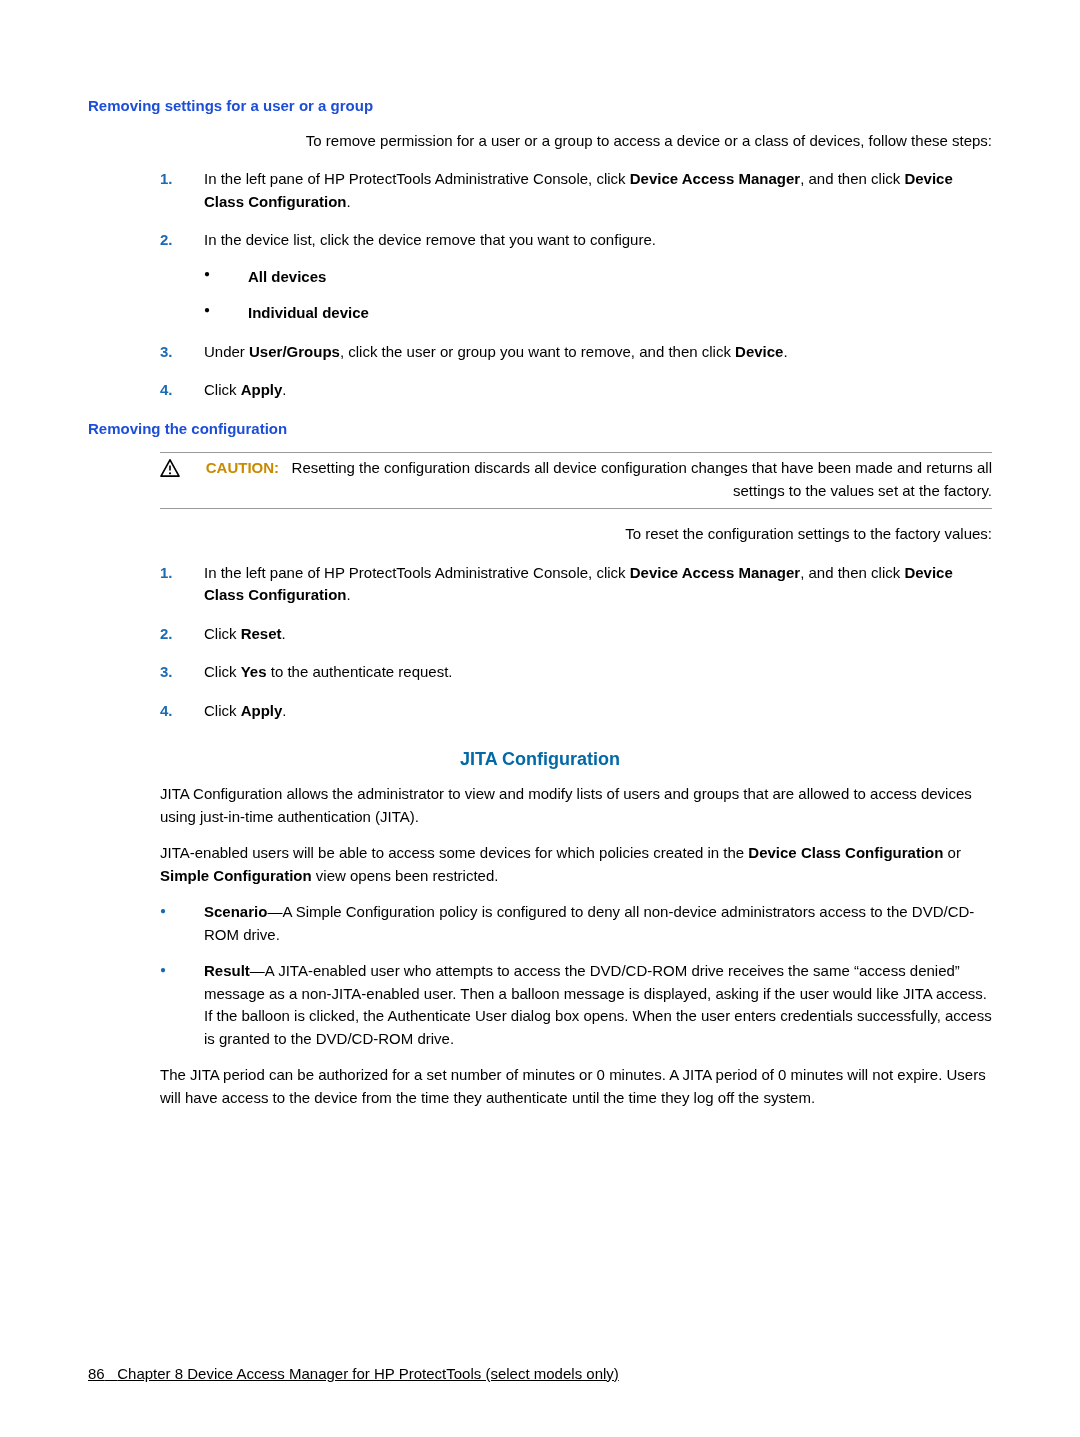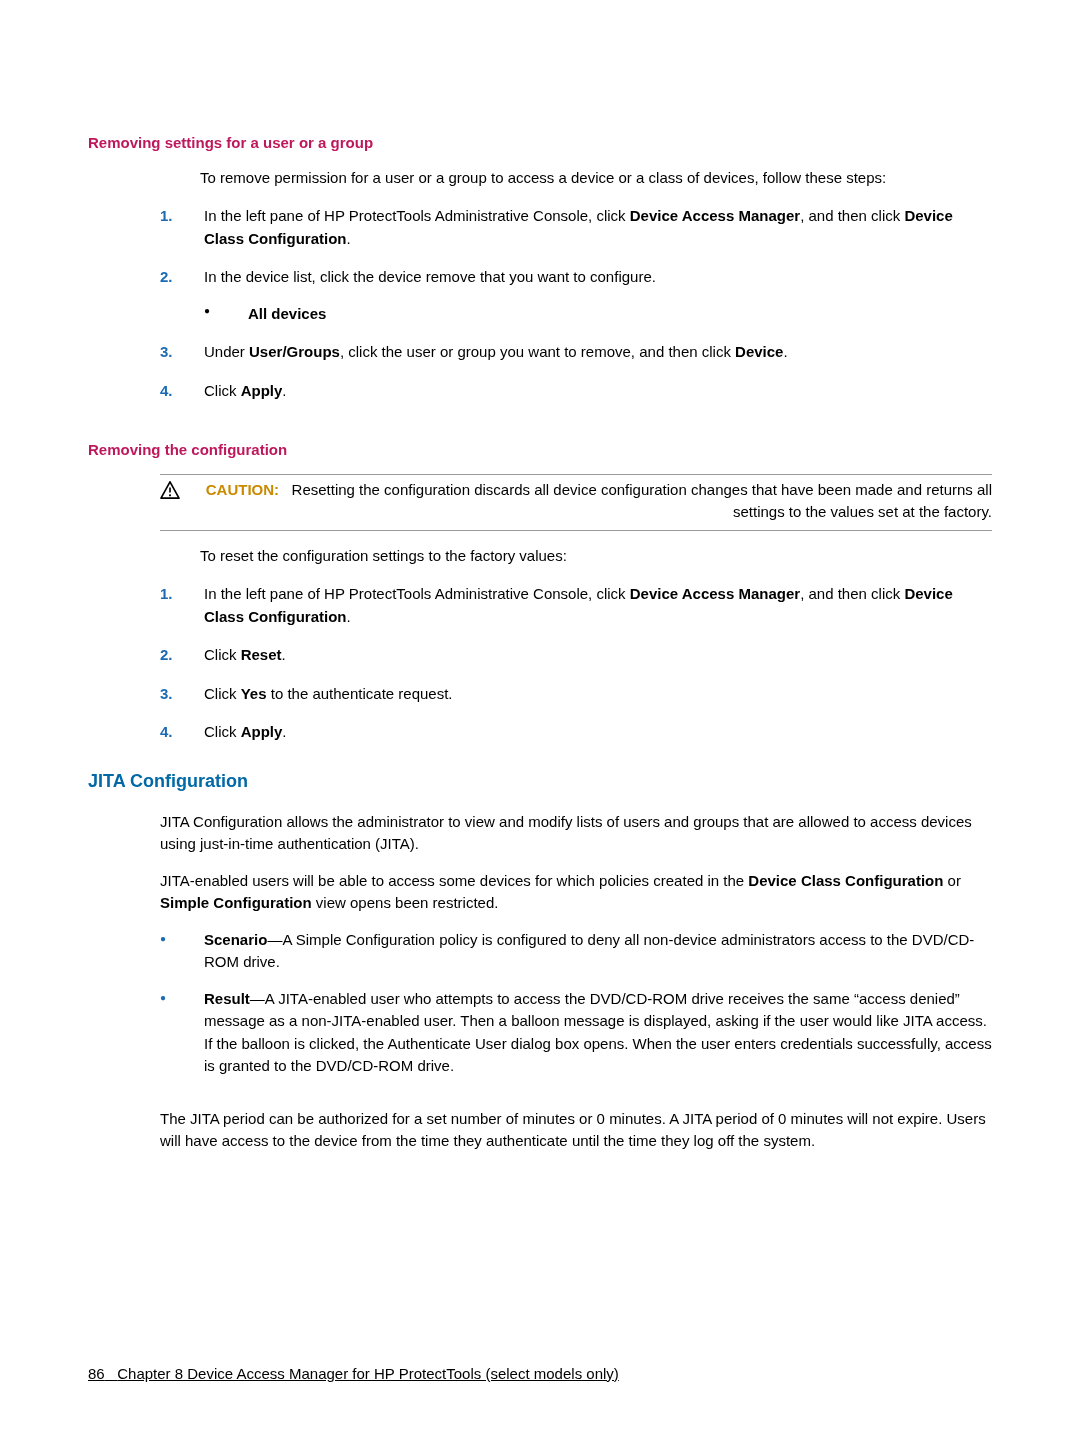--- a/index.html
+++ b/index.html
@@ -8,36 +8,37 @@
     font-size: 15px;
     line-height: 1.5;
     color: #000;
     background: #fff;
     width: 1080px;
     height: 1437px;
     padding: 95px 88px 60px 88px;
     position: relative;
   }
   .heading-h4 {
-    color: #be185d;
+    color: #1d4ed8;
     font-weight: bold;
     font-size: 15px;
     margin-bottom: 12px;
-    margin-top: 37px;
   }
   .heading-h3 {
     color: #0069a6;
     font-weight: bold;
     font-size: 18px;
     margin-top: 24px;
+    margin-bottom: 10px;
+    text-align: center;
+  }
+  .para {
+    margin-left: 82px;
     margin-bottom: 16px;
-  }
-  .para {
-    margin-left: 112px;
-    margin-bottom: 16px;
+    text-align: right;
   }
   .para-body {
     margin-left: 72px;
     margin-bottom: 14px;
   }
   ol.steps {
     list-style: none;
     margin-left: 72px;
   }
   ol.steps > li {
@@ -67,21 +68,21 @@
     content: "\25CF";
     position: absolute;
     left: 0;
     top: 0;
     font-size: 10px;
     color: #000;
   }
   ul.body-bullets {
     list-style: none;
     margin-left: 72px;
-    margin-bottom: 30px;
+    margin-bottom: 14px;
   }
   ul.body-bullets > li {
     position: relative;
     padding-left: 44px;
     margin-bottom: 14px;
   }
   ul.body-bullets > li::before {
     content: "\25CF";
     position: absolute;
     left: 0;
@@ -130,20 +131,21 @@
 <ol class="steps">
   <li>
     <span class="num">1.</span>
     <span><span>In the left pane of HP ProtectTools Administrative Console, click </span><b>Device Access Manager</b><span>, and then click </span><b>Device Class Configuration</b><span>.</span></span>
   </li>
   <li>
     <span class="num">2.</span>
     <span>In the device list, click the device remove that you want to configure.</span>
     <ul class="bullets">
       <li><b>All devices</b></li>
+      <li><b>Individual device</b></li>
     </ul>
   </li>
   <li>
     <span class="num">3.</span>
     <span><span>Under </span><b>User/Groups</b><span>, click the user or group you want to remove, and then click </span><b>Device</b><span>.</span></span>
   </li>
   <li>
     <span class="num">4.</span>
     <span><span>Click </span><b>Apply</b><span>.</span></span>
   </li>

